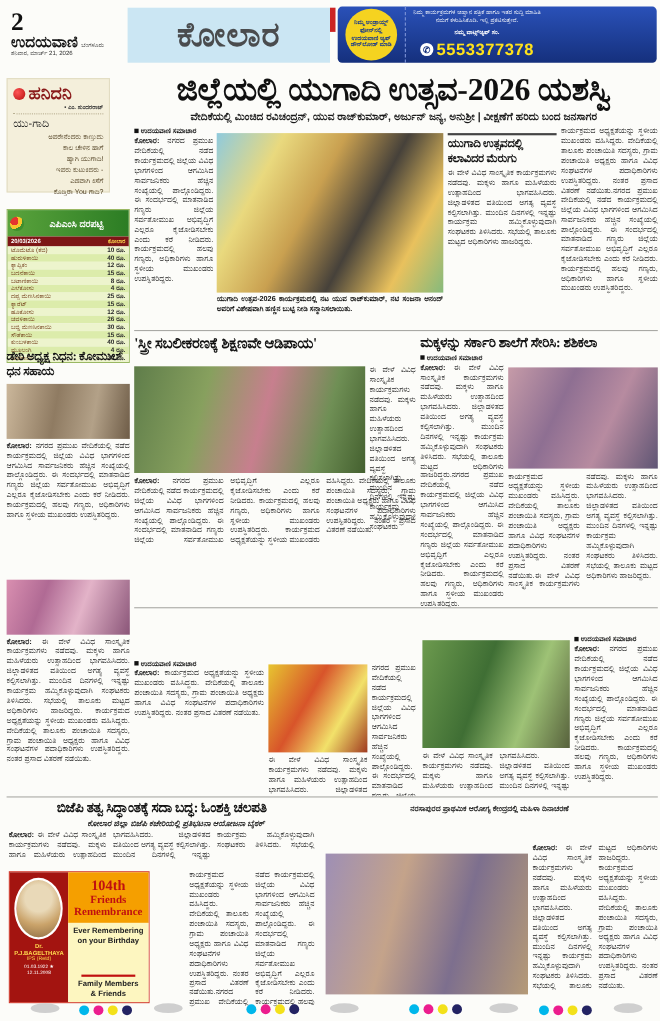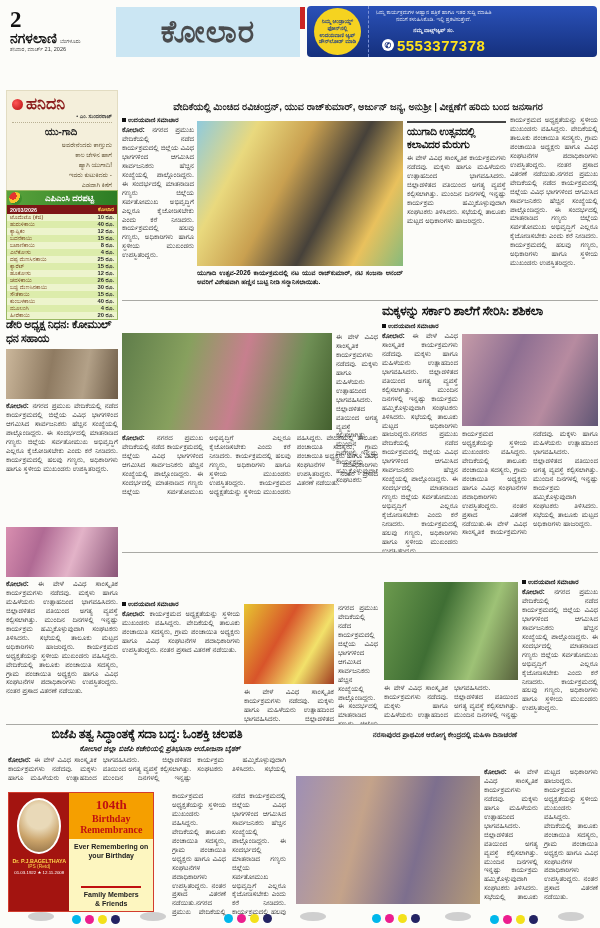--- a/index.html
+++ b/index.html
@@ -43,26 +43,26 @@
   .wa-circle { width:12px; height:12px; border-radius:50%; background:#fff; color:#15307d; font-size:8px; display:inline-flex; align-items:center; justify-content:center; font-weight:bold; }
   .phone-icon { width:13px; height:22px; background:#fdfdfd; border-radius:2px; border:1px solid #0b1f57; position:relative; }
   .phone-icon::after { content:""; position:absolute; left:2px; top:3px; right:2px; height:10px; background:linear-gradient(#58b847,#2e7d32); }
   .hand-blob { width:16px; height:10px; background:#e8b98a; border-radius:50% 50% 40% 40%; }
 
   
   .hani { background:#f4efdb; border:1px solid #e2dcc2; padding:4px 5px; }
   .hani-title { font-size:16px; font-weight:bold; color:#8a1a1a; font-family:"Liberation Serif", serif; }
   .hani-dot { width:11px; height:11px; border-radius:50%; background:radial-gradient(circle at 35% 35%, #f55, #b40e0e); display:inline-block; margin-right:3px; }
   .hani-by { font-size:5.4px; color:#333; text-align:right; font-weight:bold; }
-  .poem-title { font-size:10px; font-weight:bold; color:#222; text-align:center; margin:3px 2px 2px 0; }
+  .poem-title { font-size:10px; font-weight:normal; color:#222; text-align:left; margin:3px 2px 2px 0; }
   .poem { font-size:6.4px; color:#4a3a1c; text-align:right; line-height:1.55; }
 
   
   .apmc { border:1px solid #9ab863; font-size:6px; }
-  .apmc-head { height:14px; background:linear-gradient(90deg,#5aa33c,#2c7d24); display:flex; align-items:center; color:#fff; font-weight:bold; }
+  .apmc-head { height:24px; background:linear-gradient(90deg,#5aa33c,#2c7d24); display:flex; align-items:center; color:#fff; font-weight:bold; }
   .apmc-title { font-size:8.6px; flex:1; text-align:center; }
   .veg { width:13px; height:13px; border-radius:50%; margin-left:2px; background:radial-gradient(circle at 30% 30%,#e5352f 0 30%,#f7c62c 30% 55%,#3f8f2d 55% 100%); }
   .apmc-sub { height:9px; background:#7d1616; display:flex; justify-content:space-between; align-items:center; padding:0 3px; }
   .apmc-date { color:#fff; font-size:5.4px; font-weight:bold; }
   .apmc-place { color:#ffd84d; font-size:5.4px; font-weight:bold; }
   .apmc-row { display:flex; justify-content:space-between; align-items:center; height:7px; padding:0 3px; }
   .apmc-row:nth-child(odd) { background:#edf4cd; }
   .apmc-row:nth-child(even) { background:#dcecab; }
   .apmc-name { color:#6b3410; font-size:5.8px; }
   .apmc-price { color:#2c2c2c; font-size:5.8px; font-weight:bold; }
@@ -89,21 +89,21 @@
   .colr { column-gap:6px; }
 </style>
 </head>
 <body>
 
 <div class="page">
 
   <div class="abs" style="left:10px;top:8px;width:104px;">
     <div class="masthead-num">2</div>
     <div style="display:flex;align-items:baseline;gap:3px;">
-      <span class="masthead-name">ನಗಳಲಾಣಿ</span>
+      <span class="masthead-name">ಉದಯವಾಣಿ</span>
       <span class="masthead-ed">ಬೆಂಗಳೂರು</span>
     </div>
     <div class="masthead-date">ಶನಿವಾರ, ಮಾರ್ಚ್ 21, 2026</div>
   </div>
 
   <div class="abs city-band" style="left:116px;top:7px;width:184px;height:50px;">
     <span class="city-title">ಕೋಲಾರ</span>
   </div>
   <div class="abs red-tab" style="left:300px;top:7px;width:5px;height:22px;"></div>
 
@@ -114,23 +114,24 @@
     <div class="seg" style="width:45%;padding:3px 5px;border-left:1px dashed #7d93d8;display:flex;flex-direction:column;justify-content:space-between;">
       <div class="ad-small">ನಿಮ್ಮ ಕಾರ್ಯಕ್ರಮಗಳ ಆಹ್ವಾನ ಪತ್ರಿಕೆ ಹಾಗೂ ಇತರ ಸುದ್ದಿ ಮಾಹಿತಿ ನಮಗೆ ಕಳುಹಿಸಿಕೊಡಿ. ಇಲ್ಲಿ ಪ್ರಕಟಿಸುತ್ತೇವೆ.</div>
       <div class="ad-small" style="font-weight:bold;">ನಮ್ಮ ವಾಟ್ಸ್‌ಆ್ಯಪ್ ಸಂ.</div>
       <div style="display:flex;align-items:center;gap:3px;justify-content:center;">
         <span class="wa-circle">✆</span>
         <span class="ad-phone">5553377378</span>
       </div>
     </div>
   </div>
 
+  <div class="abs hl" style="left:118px;top:66px;width:480px;font-size:29px;text-align:center;">ಜಿಲ್ಲೆಯಲ್ಲಿ ಯುಗಾದಿ ಉತ್ಸವ-2026 ಯಶಸ್ವಿ</div>
   <div class="abs" style="left:118px;top:101px;width:480px;font-size:9.6px;font-weight:bold;text-align:center;color:#1b1b1b;">ವೇದಿಕೆಯಲ್ಲಿ ಮಿಂಚಿದ ರವಿಚಂದ್ರನ್, ಯುವ ರಾಜ್‌ಕುಮಾರ್, ಅರ್ಜುನ್ ಜನ್ಯ, ಅನುಶ್ರೀ | ವೀಕ್ಷಣೆಗೆ ಹರಿದು ಬಂದ ಜನಸಾಗರ</div>
 
-  <div class="abs hani" style="left:6px;top:90px;width:112px;height:104px;">
+  <div class="abs hani" style="left:6px;top:71px;width:94px;height:104px;">
     <div style="display:flex;align-items:center;">
       <span class="hani-dot"></span>
       <span class="hani-title">ಹನಿದನಿ</span>
     </div>
     <div class="hani-by">• ಎಂ. ಸುಂದರರಾಜ್</div>
     <div style="border-top:1px dotted #b9b093;margin:2px 0;"></div>
     <div class="poem-title">ಯು-ಗಾದಿ</div>
     <div class="poem">
         <div>ಅವರೇನೆಂದರು ಕಾಣ್ತುದು</div>
         <div>ಕಾಲ ಚೇಳಿನ ಹಾಗೆ</div>
@@ -238,20 +239,21 @@
     <div class="hl" style="font-size:10.5px;line-height:1.25;">ಯುಗಾದಿ ಉತ್ಸವದಲ್ಲಿ ಕಲಾವಿದರ ಮೆರುಗು</div>
     <div class="tiny" style="margin-top:3px;"><span>ಈ ವೇಳೆ ವಿವಿಧ ಸಾಂಸ್ಕೃತಿಕ ಕಾರ್ಯಕ್ರಮಗಳು ನಡೆದವು. ಮಕ್ಕಳು ಹಾಗೂ ಮಹಿಳೆಯರು ಉತ್ಸಾಹದಿಂದ ಭಾಗವಹಿಸಿದರು. ಜಿಲ್ಲಾಡಳಿತದ ವತಿಯಿಂದ ಅಗತ್ಯ ವ್ಯವಸ್ಥೆ ಕಲ್ಪಿಸಲಾಗಿತ್ತು. ಮುಂದಿನ ದಿನಗಳಲ್ಲಿ ಇನ್ನಷ್ಟು ಕಾರ್ಯಕ್ರಮ ಹಮ್ಮಿಕೊಳ್ಳುವುದಾಗಿ ಸಂಘಟಕರು ತಿಳಿಸಿದರು. ಸಭೆಯಲ್ಲಿ ತಾಲೂಕು ಮಟ್ಟದ ಅಧಿಕಾರಿಗಳು ಹಾಜರಿದ್ದರು.</span></div>
   </div>
 
   <div class="abs tiny" style="left:510px;top:116px;width:88px;height:182px;">
     <span>ಕಾರ್ಯಕ್ರಮದ ಅಧ್ಯಕ್ಷತೆಯನ್ನು ಸ್ಥಳೀಯ ಮುಖಂಡರು ವಹಿಸಿದ್ದರು. ವೇದಿಕೆಯಲ್ಲಿ ತಾಲೂಕು ಪಂಚಾಯಿತಿ ಸದಸ್ಯರು, ಗ್ರಾಮ ಪಂಚಾಯಿತಿ ಅಧ್ಯಕ್ಷರು ಹಾಗೂ ವಿವಿಧ ಸಂಘಟನೆಗಳ ಪದಾಧಿಕಾರಿಗಳು ಉಪಸ್ಥಿತರಿದ್ದರು. ನಂತರ ಪ್ರಸಾದ ವಿತರಣೆ ನಡೆಯಿತು.</span><span>ನಗರದ ಪ್ರಮುಖ ವೇದಿಕೆಯಲ್ಲಿ ನಡೆದ ಕಾರ್ಯಕ್ರಮದಲ್ಲಿ ಜಿಲ್ಲೆಯ ವಿವಿಧ ಭಾಗಗಳಿಂದ ಆಗಮಿಸಿದ ಸಾರ್ವಜನಿಕರು ಹೆಚ್ಚಿನ ಸಂಖ್ಯೆಯಲ್ಲಿ ಪಾಲ್ಗೊಂಡಿದ್ದರು. ಈ ಸಂದರ್ಭದಲ್ಲಿ ಮಾತನಾಡಿದ ಗಣ್ಯರು ಜಿಲ್ಲೆಯ ಸರ್ವತೋಮುಖ ಅಭಿವೃದ್ಧಿಗೆ ಎಲ್ಲರೂ ಕೈಜೋಡಿಸಬೇಕು ಎಂದು ಕರೆ ನೀಡಿದರು. ಕಾರ್ಯಕ್ರಮದಲ್ಲಿ ಹಲವು ಗಣ್ಯರು, ಅಧಿಕಾರಿಗಳು ಹಾಗೂ ಸ್ಥಳೀಯ ಮುಖಂಡರು ಉಪಸ್ಥಿತರಿದ್ದರು.</span>
   </div>
 
   <div class="abs rule" style="left:122px;top:300px;width:476px;height:1px;"></div>
 
+  <div class="abs hl" style="left:122px;top:304px;width:254px;font-size:13.5px;">'ಸ್ತ್ರೀ ಸಬಲೀಕರಣಕ್ಕೆ ಶಿಕ್ಷಣವೇ ಆಡಿಪಾಯ'</div>
   <div class="abs photo ph-women" style="left:122px;top:333px;width:210px;height:97px;"></div>
   <div class="abs tiny" style="left:336px;top:333px;width:42px;height:150px;">
     <span>ಈ ವೇಳೆ ವಿವಿಧ ಸಾಂಸ್ಕೃತಿಕ ಕಾರ್ಯಕ್ರಮಗಳು ನಡೆದವು. ಮಕ್ಕಳು ಹಾಗೂ ಮಹಿಳೆಯರು ಉತ್ಸಾಹದಿಂದ ಭಾಗವಹಿಸಿದರು. ಜಿಲ್ಲಾಡಳಿತದ ವತಿಯಿಂದ ಅಗತ್ಯ ವ್ಯವಸ್ಥೆ ಕಲ್ಪಿಸಲಾಗಿತ್ತು. ಮುಂದಿನ ದಿನಗಳಲ್ಲಿ ಇನ್ನಷ್ಟು ಕಾರ್ಯಕ್ರಮ ಹಮ್ಮಿಕೊಳ್ಳುವುದಾಗಿ ಸಂಘಟಕರು ತಿಳಿಸಿದರು. ಸಭೆಯಲ್ಲಿ ತಾಲೂಕು ಮಟ್ಟದ ಅಧಿಕಾರಿಗಳು ಹಾಜರಿದ್ದರು.</span>
   </div>
   <div class="abs tiny colr" style="left:122px;top:434px;width:256px;height:114px;column-count:3;">
     <span class="dl">ಕೋಲಾರ: </span><span>ನಗರದ ಪ್ರಮುಖ ವೇದಿಕೆಯಲ್ಲಿ ನಡೆದ ಕಾರ್ಯಕ್ರಮದಲ್ಲಿ ಜಿಲ್ಲೆಯ ವಿವಿಧ ಭಾಗಗಳಿಂದ ಆಗಮಿಸಿದ ಸಾರ್ವಜನಿಕರು ಹೆಚ್ಚಿನ ಸಂಖ್ಯೆಯಲ್ಲಿ ಪಾಲ್ಗೊಂಡಿದ್ದರು. ಈ ಸಂದರ್ಭದಲ್ಲಿ ಮಾತನಾಡಿದ ಗಣ್ಯರು ಜಿಲ್ಲೆಯ ಸರ್ವತೋಮುಖ ಅಭಿವೃದ್ಧಿಗೆ ಎಲ್ಲರೂ ಕೈಜೋಡಿಸಬೇಕು ಎಂದು ಕರೆ ನೀಡಿದರು. ಕಾರ್ಯಕ್ರಮದಲ್ಲಿ ಹಲವು ಗಣ್ಯರು, ಅಧಿಕಾರಿಗಳು ಹಾಗೂ ಸ್ಥಳೀಯ ಮುಖಂಡರು ಉಪಸ್ಥಿತರಿದ್ದರು.</span>
     <span>ಕಾರ್ಯಕ್ರಮದ ಅಧ್ಯಕ್ಷತೆಯನ್ನು ಸ್ಥಳೀಯ ಮುಖಂಡರು ವಹಿಸಿದ್ದರು. ವೇದಿಕೆಯಲ್ಲಿ ತಾಲೂಕು ಪಂಚಾಯಿತಿ ಸದಸ್ಯರು, ಗ್ರಾಮ ಪಂಚಾಯಿತಿ ಅಧ್ಯಕ್ಷರು ಹಾಗೂ ವಿವಿಧ ಸಂಘಟನೆಗಳ ಪದಾಧಿಕಾರಿಗಳು ಉಪಸ್ಥಿತರಿದ್ದರು. ನಂತರ ಪ್ರಸಾದ ವಿತರಣೆ ನಡೆಯಿತು.</span>
   </div>
 
   <div class="abs hl" style="left:382px;top:304px;width:216px;font-size:12.5px;white-space:nowrap;">ಮಕ್ಕಳನ್ನು ಸರ್ಕಾರಿ ಶಾಲೆಗೆ ಸೇರಿಸಿ: ಶಶಿಕಲಾ</div>
@@ -288,31 +290,31 @@
   </div>
 
   <div class="abs rule" style="left:6px;top:724px;width:592px;height:1px;"></div>
 
   <div class="abs hl" style="left:8px;top:727px;width:278px;font-size:12.5px;text-align:center;">ಬಿಜೆಪಿ ತತ್ವ ಸಿದ್ಧಾಂತಕ್ಕೆ ಸದಾ ಬದ್ಧ: ಓಂಶಕ್ತಿ ಚಲಪತಿ</div>
   <div class="abs kicker" style="left:21px;top:744px;width:278px;font-size:7.4px;font-style:italic;">ಕೋಲಾರ ಜಿಲ್ಲಾ ಬಿಜೆಪಿ ಕಚೇರಿಯಲ್ಲಿ ಪ್ರತಿಭಟನಾ ಆಯೋಜನಾ ಬೈಠಕ್</div>
   <div class="abs tiny colr" style="left:8px;top:756px;width:278px;height:32px;column-count:3;">
     <span class="dl">ಕೋಲಾರ: </span><span>ಈ ವೇಳೆ ವಿವಿಧ ಸಾಂಸ್ಕೃತಿಕ ಕಾರ್ಯಕ್ರಮಗಳು ನಡೆದವು. ಮಕ್ಕಳು ಹಾಗೂ ಮಹಿಳೆಯರು ಉತ್ಸಾಹದಿಂದ ಭಾಗವಹಿಸಿದರು. ಜಿಲ್ಲಾಡಳಿತದ ವತಿಯಿಂದ ಅಗತ್ಯ ವ್ಯವಸ್ಥೆ ಕಲ್ಪಿಸಲಾಗಿತ್ತು. ಮುಂದಿನ ದಿನಗಳಲ್ಲಿ ಇನ್ನಷ್ಟು ಕಾರ್ಯಕ್ರಮ ಹಮ್ಮಿಕೊಳ್ಳುವುದಾಗಿ ಸಂಘಟಕರು ತಿಳಿಸಿದರು. ಸಭೆಯಲ್ಲಿ ತಾಲೂಕು ಮಟ್ಟದ ಅಧಿಕಾರಿಗಳು ಹಾಜರಿದ್ದರು.</span>
   </div>
 
-  <div class="abs bday" style="left:8px;top:792px;width:146px;height:120px;">
+  <div class="abs bday" style="left:8px;top:792px;width:128px;height:120px;">
     <div class="bday-left">
       <div class="bday-oval"></div>
       <div class="bday-name">Dr. P.J.BAGELTHAYA</div>
       <div class="bday-desg">IPS (Retd)</div>
       <div class="bday-dates">01.03.1922 ★ 12.11.2008</div>
     </div>
     <div class="bday-right">
       <div class="bday-rt">
         <div class="l1">104th</div>
-        <div class="l2">Birthday</div>
+        <div class="l2">Friends</div>
         <div class="l2">Remembrance</div>
       </div>
       <div class="bday-rb">
         <div class="bday-msg">Ever Remembering on your Birthday</div>
         <div>
           <div class="bday-div"></div>
           <div class="bday-sig">
             <div>Family Members</div>
             <div>&amp; Friends</div>
           </div>

